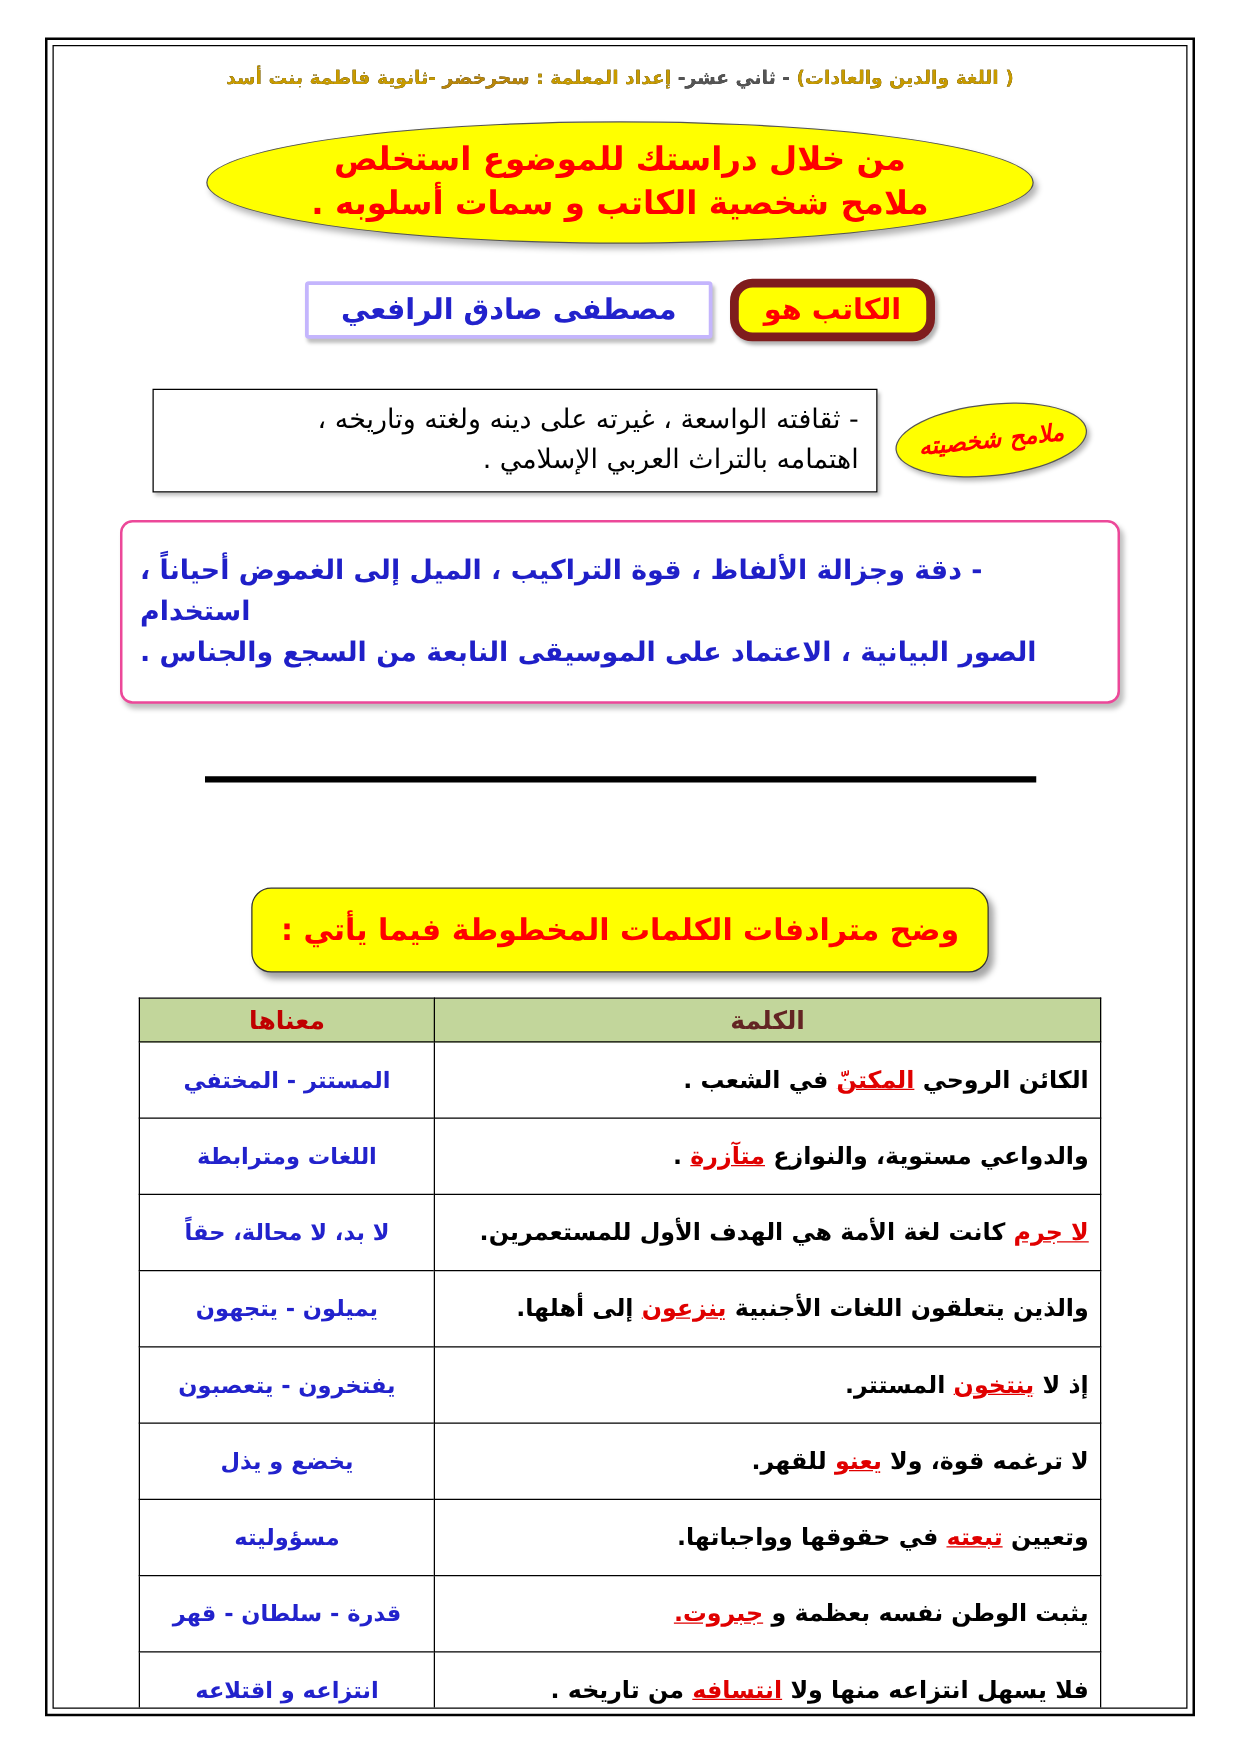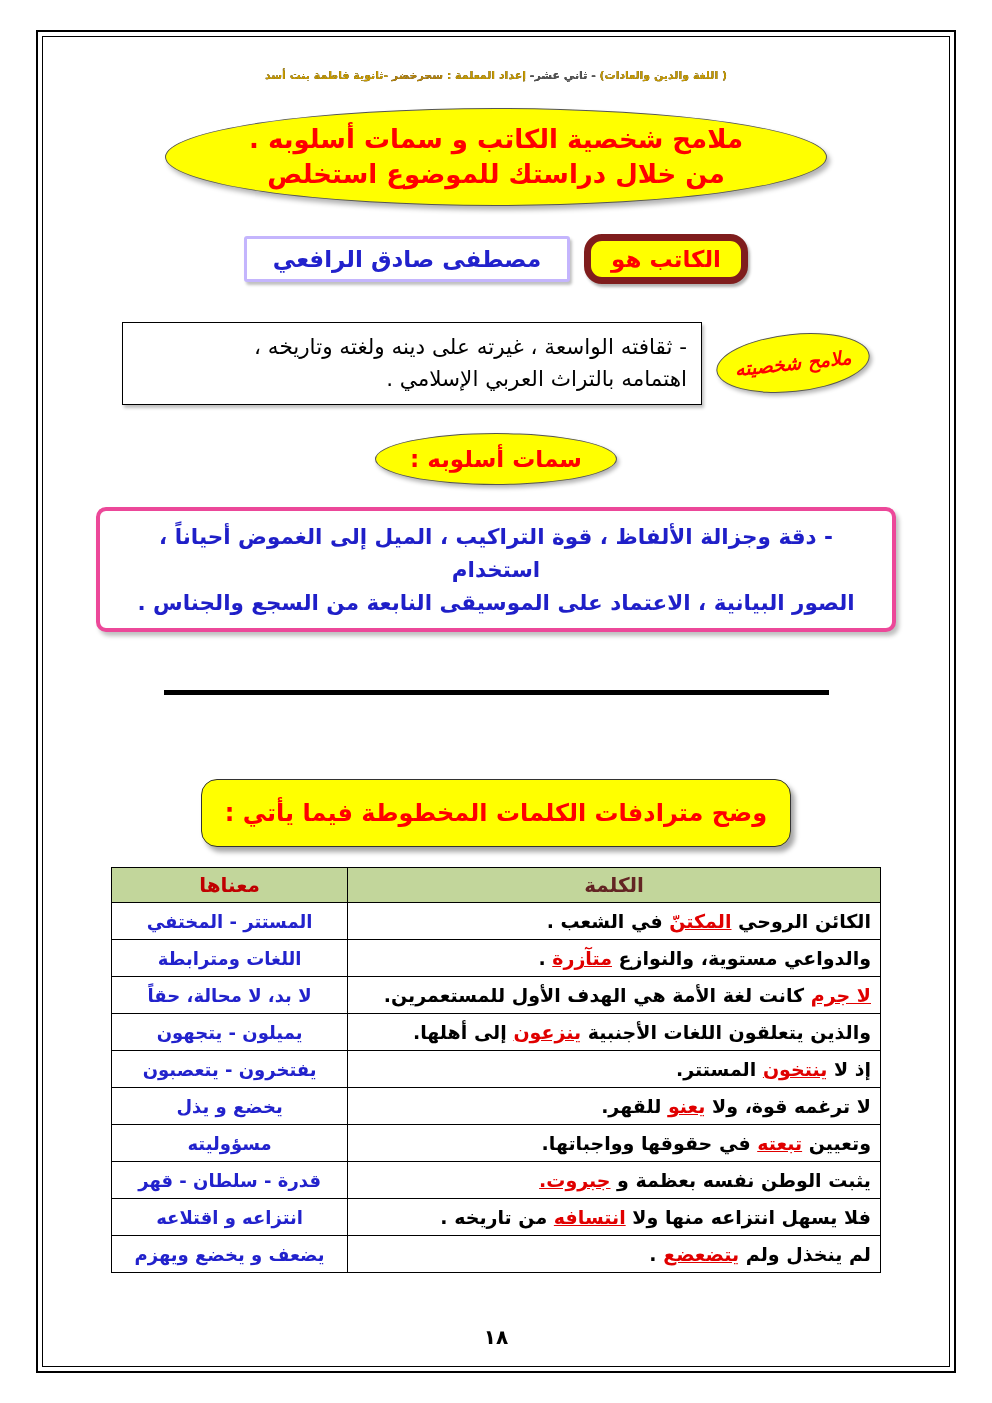--- a/index.html
+++ b/index.html
@@ -10,21 +10,21 @@
   }
   .page-frame{
     position:absolute;top:30px;bottom:30px;left:36px;right:36px;
     border:2px solid #000;padding:4px;box-sizing:border-box;
   }
   .page-inner{
     border:1px solid #000;height:100%;box-sizing:border-box;
     overflow:hidden;text-align:center;
   }
   .doc-header{
-    margin-top:32px;font-size:11px;font-weight:bold;letter-spacing:0;
+    margin-top:16px;font-size:15px;font-weight:bold;letter-spacing:0;
   }
   .doc-header span{text-shadow:0 0 0 #000;}
   .ellipse-main{
     margin:26px auto 0;width:660px;height:96px;
     background:#ffff00;border:1px solid #555;border-radius:50%;
     display:flex;flex-direction:column;justify-content:center;align-items:center;
     color:#ff0000;font-weight:bold;font-size:26px;line-height:1.35;
     box-shadow:3px 4px 5px rgba(0,0,0,.3);
   }
   .author-row{
@@ -57,23 +57,23 @@
     padding:8px 14px;box-sizing:border-box;
     color:#000;font-weight:normal;font-size:21.5px;line-height:1.5;
     text-align:right;white-space:pre-line;
     box-shadow:2px 3px 3px rgba(0,0,0,.25);
   }
   .style-ellipse{
     margin:28px auto 0;width:240px;height:50px;font-size:23px;
   }
   .style-box{
     margin:22px auto 0;width:800px;box-sizing:border-box;
-    border:4px solid #ec4899;border-radius:10px;background:#fff;
-    padding:9px 14px;color:#1f1fc8;font-weight:bold;font-size:21.5px;line-height:1.55;
-    text-align:center;white-space:pre-line;
+    border:2px solid #ec4899;border-radius:10px;background:#fff;
+    padding:22px 14px;color:#1f1fc8;font-weight:bold;font-size:21.5px;line-height:1.55;
+    text-align:left;white-space:pre-line;
     box-shadow:3px 4px 4px rgba(0,0,0,.25);
   }
   .divider{
     margin:58px auto 0;width:665px;height:5px;background:#000;
   }
   .section-heading{
     margin-top:42px;font-size:24px;font-weight:bold;color:#000;
   }
   .section-heading .part1{color:#ff0000;text-decoration:underline;}
   .task-box{
@@ -85,21 +85,21 @@
   table.syn-table{
     margin:20px auto 0;width:770px;border-collapse:collapse;direction:rtl;
   }
   .syn-table th,.syn-table td{border:1px solid #000;}
   .syn-table th{
     background:#c2d69b;height:32px;font-size:20px;font-weight:bold;text-align:center;
   }
   th.word-h{width:535px;color:#632423;}
   th.meaning-h{width:235px;color:#c00000;}
   .word-cell{
-    height:36px;text-align:right;padding:0 9px;
+    height:36px;text-align:right;padding:12px 9px;
     font-size:19px;font-weight:bold;color:#000;
   }
   .meaning-cell{
     text-align:center;font-size:18px;font-weight:bold;color:#2222cc;padding:0 4px;
   }
   .hl{
     color:#e00000;text-decoration:underline;text-decoration-color:#e00000;
   }
   .page-number{
     margin-top:52px;font-size:20px;font-weight:bold;color:#000;
@@ -107,36 +107,35 @@
 </style>
 </head>
 <body>
 
 <div class="page-frame">
   <div class="page-inner">
 
     <div class="doc-header"><span style="color: rgb(200, 155, 0);">( اللغة والدين والعادات) </span><span style="color: rgb(85, 85, 85);">- ثاني عشر- </span><span style="color: rgb(200, 155, 0);">إعداد المعلمة : </span><span style="color: rgb(184, 134, 11);">سحرخضر </span><span style="color: rgb(200, 155, 0);">-ثانوية فاطمة بنت أسد</span></div>
 
     <div class="ellipse-main">
+      <div>من خلال دراستك للموضوع استخلص</div>
       <div>ملامح شخصية الكاتب و سمات أسلوبه .</div>
-      <div>من خلال دراستك للموضوع استخلص</div>
     </div>
 
     <div class="author-row">
       <div class="capsule">الكاتب هو</div>
       <div class="author-box">مصطفى صادق الرافعي</div>
     </div>
 
     <div class="personality-row">
       <div class="ellipse-small personality-ellipse">ملامح شخصيته</div>
       <div class="personality-box">-  ثقافته الواسعة ، غيرته على دينه ولغته وتاريخه ،
 اهتمامه بالتراث العربي الإسلامي .</div>
     </div>
 
-    <div class="ellipse-small style-ellipse" style="margin:28px auto 0;">سمات أسلوبه :</div>
 
     <div class="style-box">-  دقة وجزالة الألفاظ ، قوة التراكيب ، الميل إلى الغموض أحياناً ، استخدام
 الصور البيانية ، الاعتماد على الموسيقى النابعة من السجع والجناس .</div>
 
     <div class="divider"></div>
 
 
     <div class="task-box">وضح مترادفات الكلمات المخطوطة فيما يأتي :</div>
 
     <table class="syn-table">

